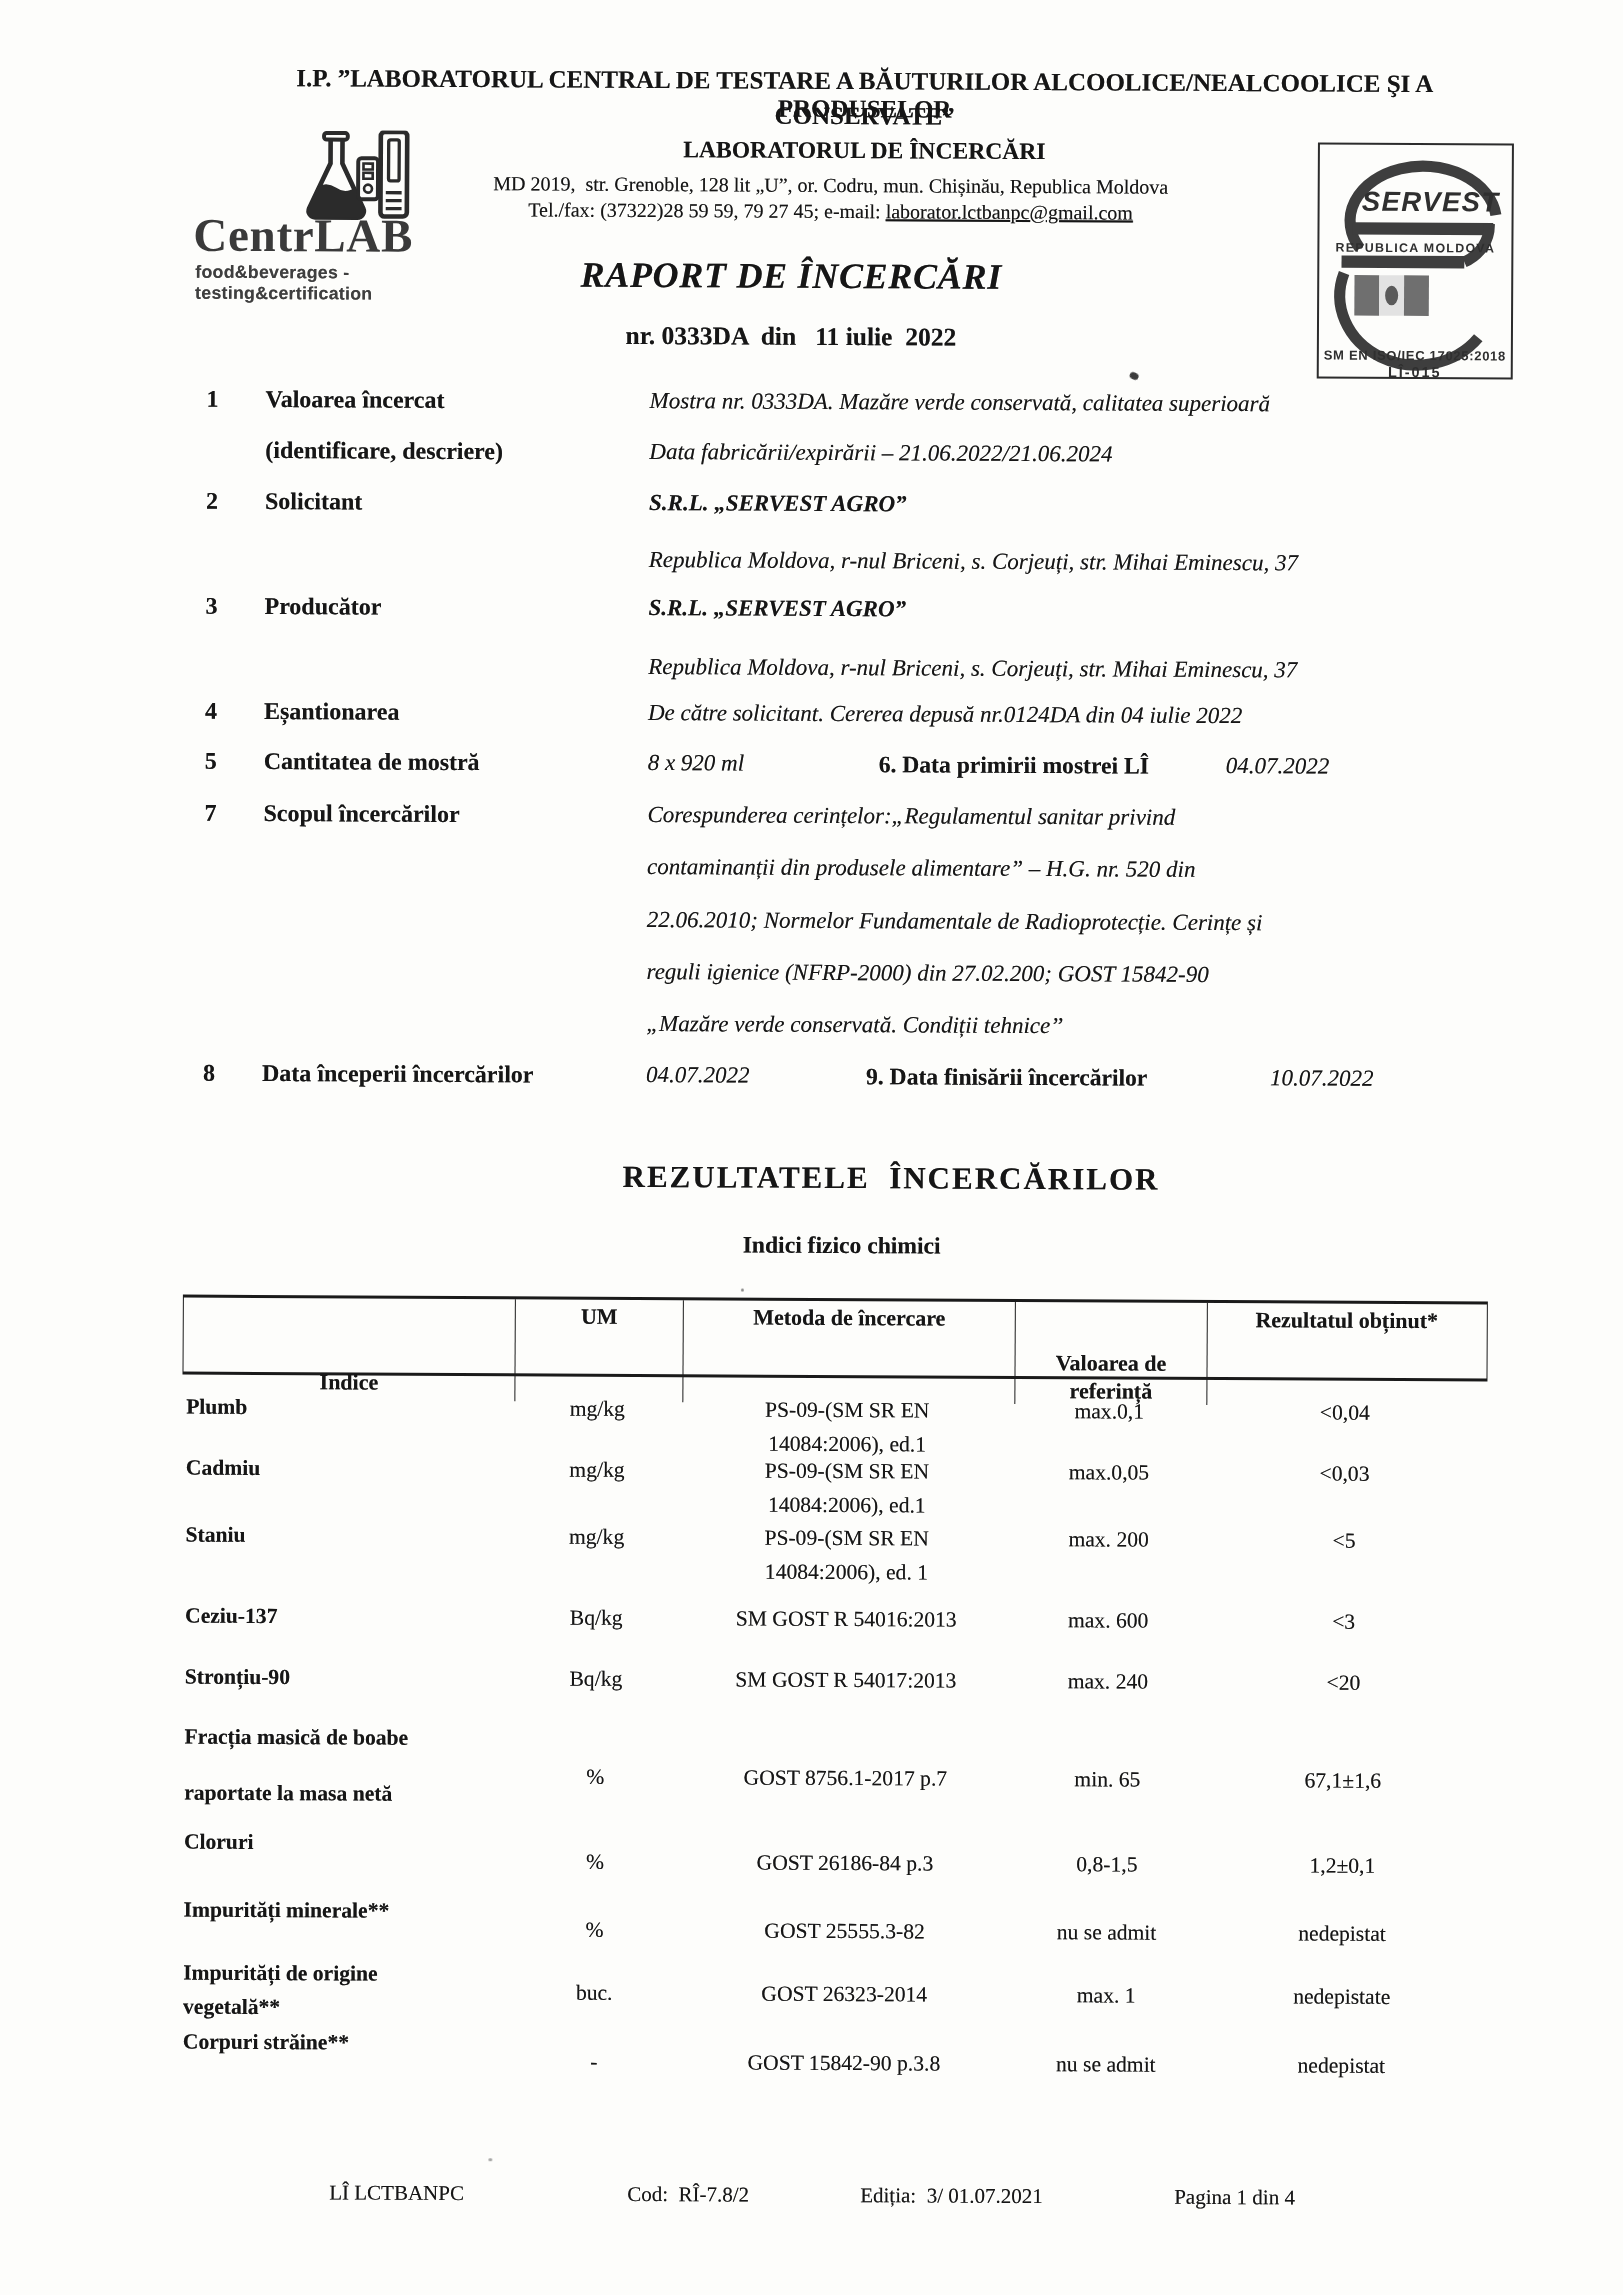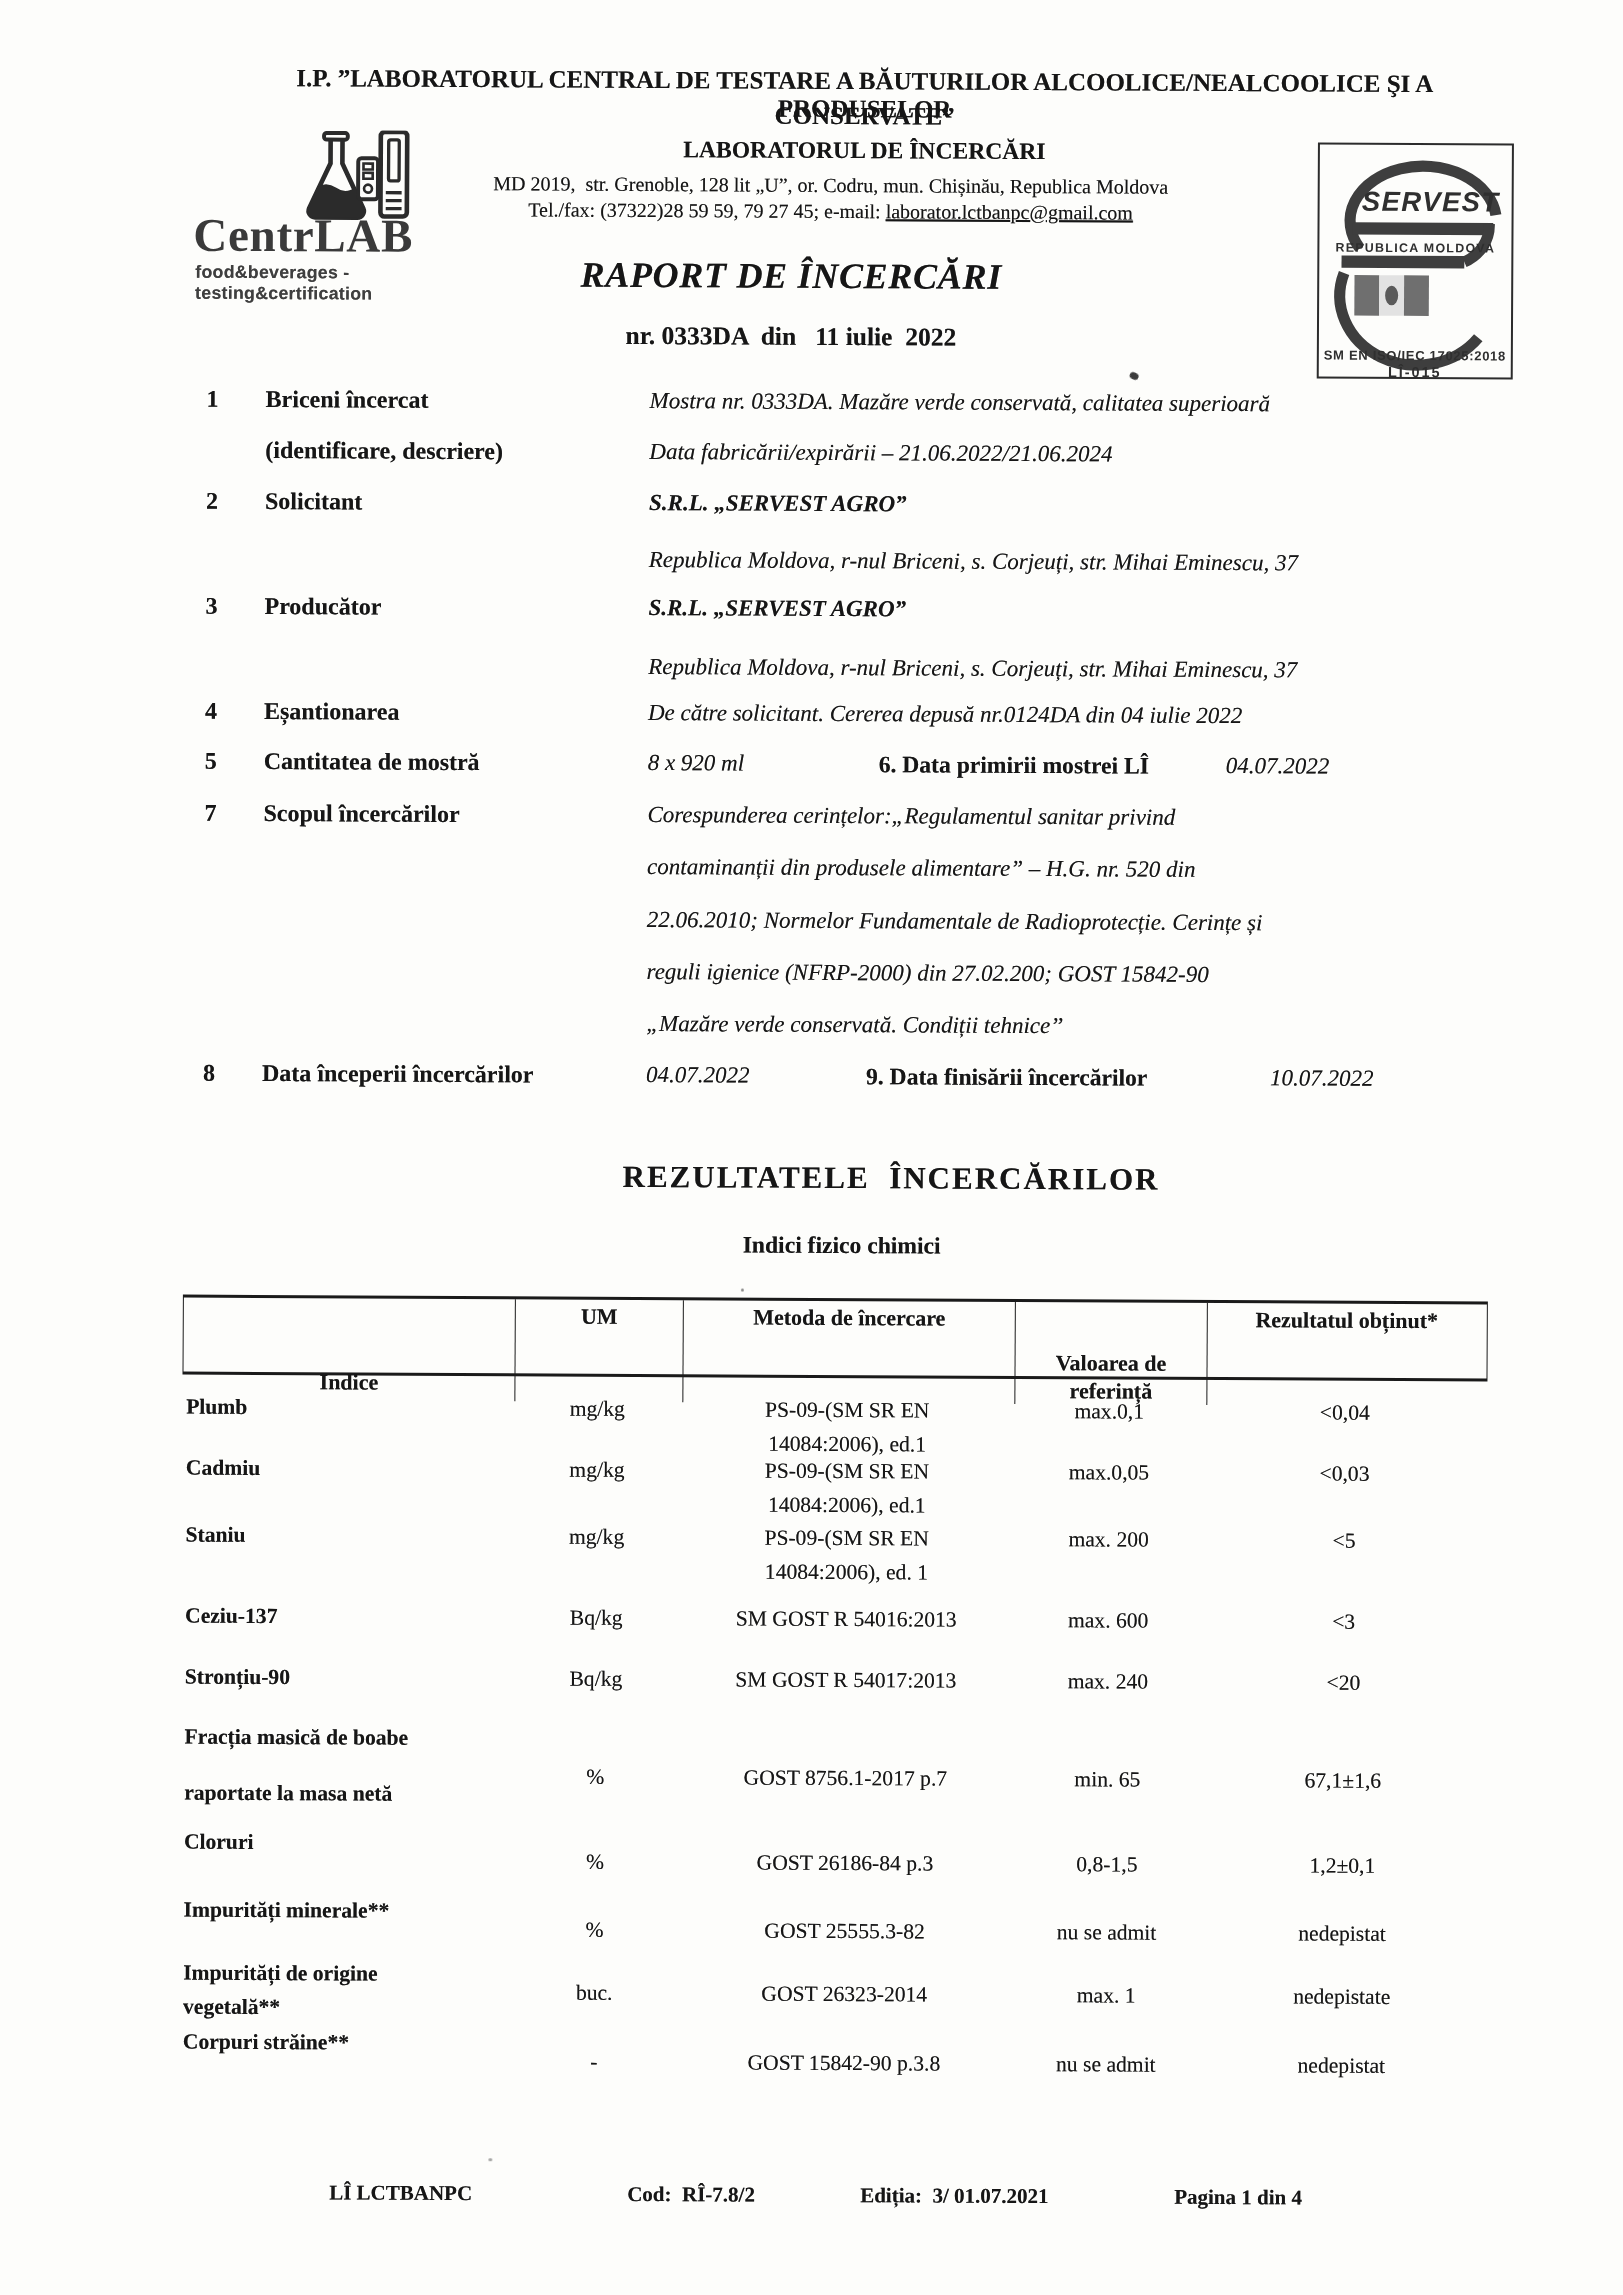--- a/index.html
+++ b/index.html
@@ -71,21 +71,21 @@
   .c-name{font-weight:bold;padding-left:3.9px;line-height:34px;}
   .c-um,.c-met,.c-ref,.c-res{text-align:center;line-height:34px;}
   .r1{top:95px;} .r2{top:156px;} .r3{top:223px;}
   .r4{top:304px;} .r5{top:365px;}
   .r6{top:425px;} .r6 .c-um,.r6 .c-met,.r6 .c-ref,.r6 .c-res{padding-top:38px;}
   .r6 .nm2{margin-top:22px;}
   .r7{top:530px;} .r8{top:598px;} .r9{top:661px;} .r10{top:730px;}
   .vsh .c-um,.vsh .c-met,.vsh .c-ref,.vsh .c-res{padding-top:18.3px;}
 
   
-  .foot{top:2180px;font-size:21px;font-weight:bold;}
+  .foot{top:2180px;font-size:21px;font-weight:normal;}
   .f1{left:340px;} .f2{left:638px;text-align:center;} .f3{left:871px;} .f4{left:1185px;}
 
   
   .speck{position:absolute;background:#3c3c3c;border-radius:50%;filter:blur(0.3px);}
   .sp1{left:1131px;top:368px;width:9.2px;height:6.5px;transform:rotate(25deg);}
   .sp2{left:747px;top:1286px;width:3.3px;height:3.3px;opacity:.6;}
   .sp3{left:499px;top:2157px;width:3.9px;height:3.3px;opacity:.45;}
 </style>
 </head>
 <body>
@@ -131,21 +131,21 @@
     <div class="stamp-title">SERVEST</div>
     <div class="stamp-country">REPUBLICA MOLDOVA</div>
     <div class="stamp-iso">SM EN ISO/IEC 17025:2018</div>
     <div class="stamp-code">LÎ-015</div>
   </div>
 
   <div class="abs ctr doc-title">RAPORT DE ÎNCERCĂRI</div>
   <div class="abs ctr doc-no pre">nr. 0333DA  din   11 iulie  2022</div>
 
   <div class="abs num" style="left:208px;top:386px">1</div>
-  <div class="abs lbl" style="left:267px;top:386px">Briceni încercat</div>
+  <div class="abs lbl" style="left:267px;top:386px">Valoarea încercat</div>
   <div class="abs val" style="left:651px;top:386px">Mostra nr. 0333DA. Mazăre verde conservată, calitatea superioară</div>
   <div class="abs lbl" style="left:267px;top:437px">(identificare, descriere)</div>
   <div class="abs val" style="left:651px;top:437px">Data fabricării/expirării – 21.06.2022/21.06.2024</div>
 
   <div class="abs num" style="left:208px;top:488px">2</div>
   <div class="abs lbl" style="left:267px;top:488px">Solicitant</div>
   <div class="abs valb" style="left:651px;top:488px">S.R.L. „SERVEST AGRO”</div>
   <div class="abs val" style="left:651px;top:545px">Republica Moldova, r-nul Briceni, s. Corjeuți, str. Mihai Eminescu, 37</div>
 
   <div class="abs num" style="left:208px;top:593px">3</div>

